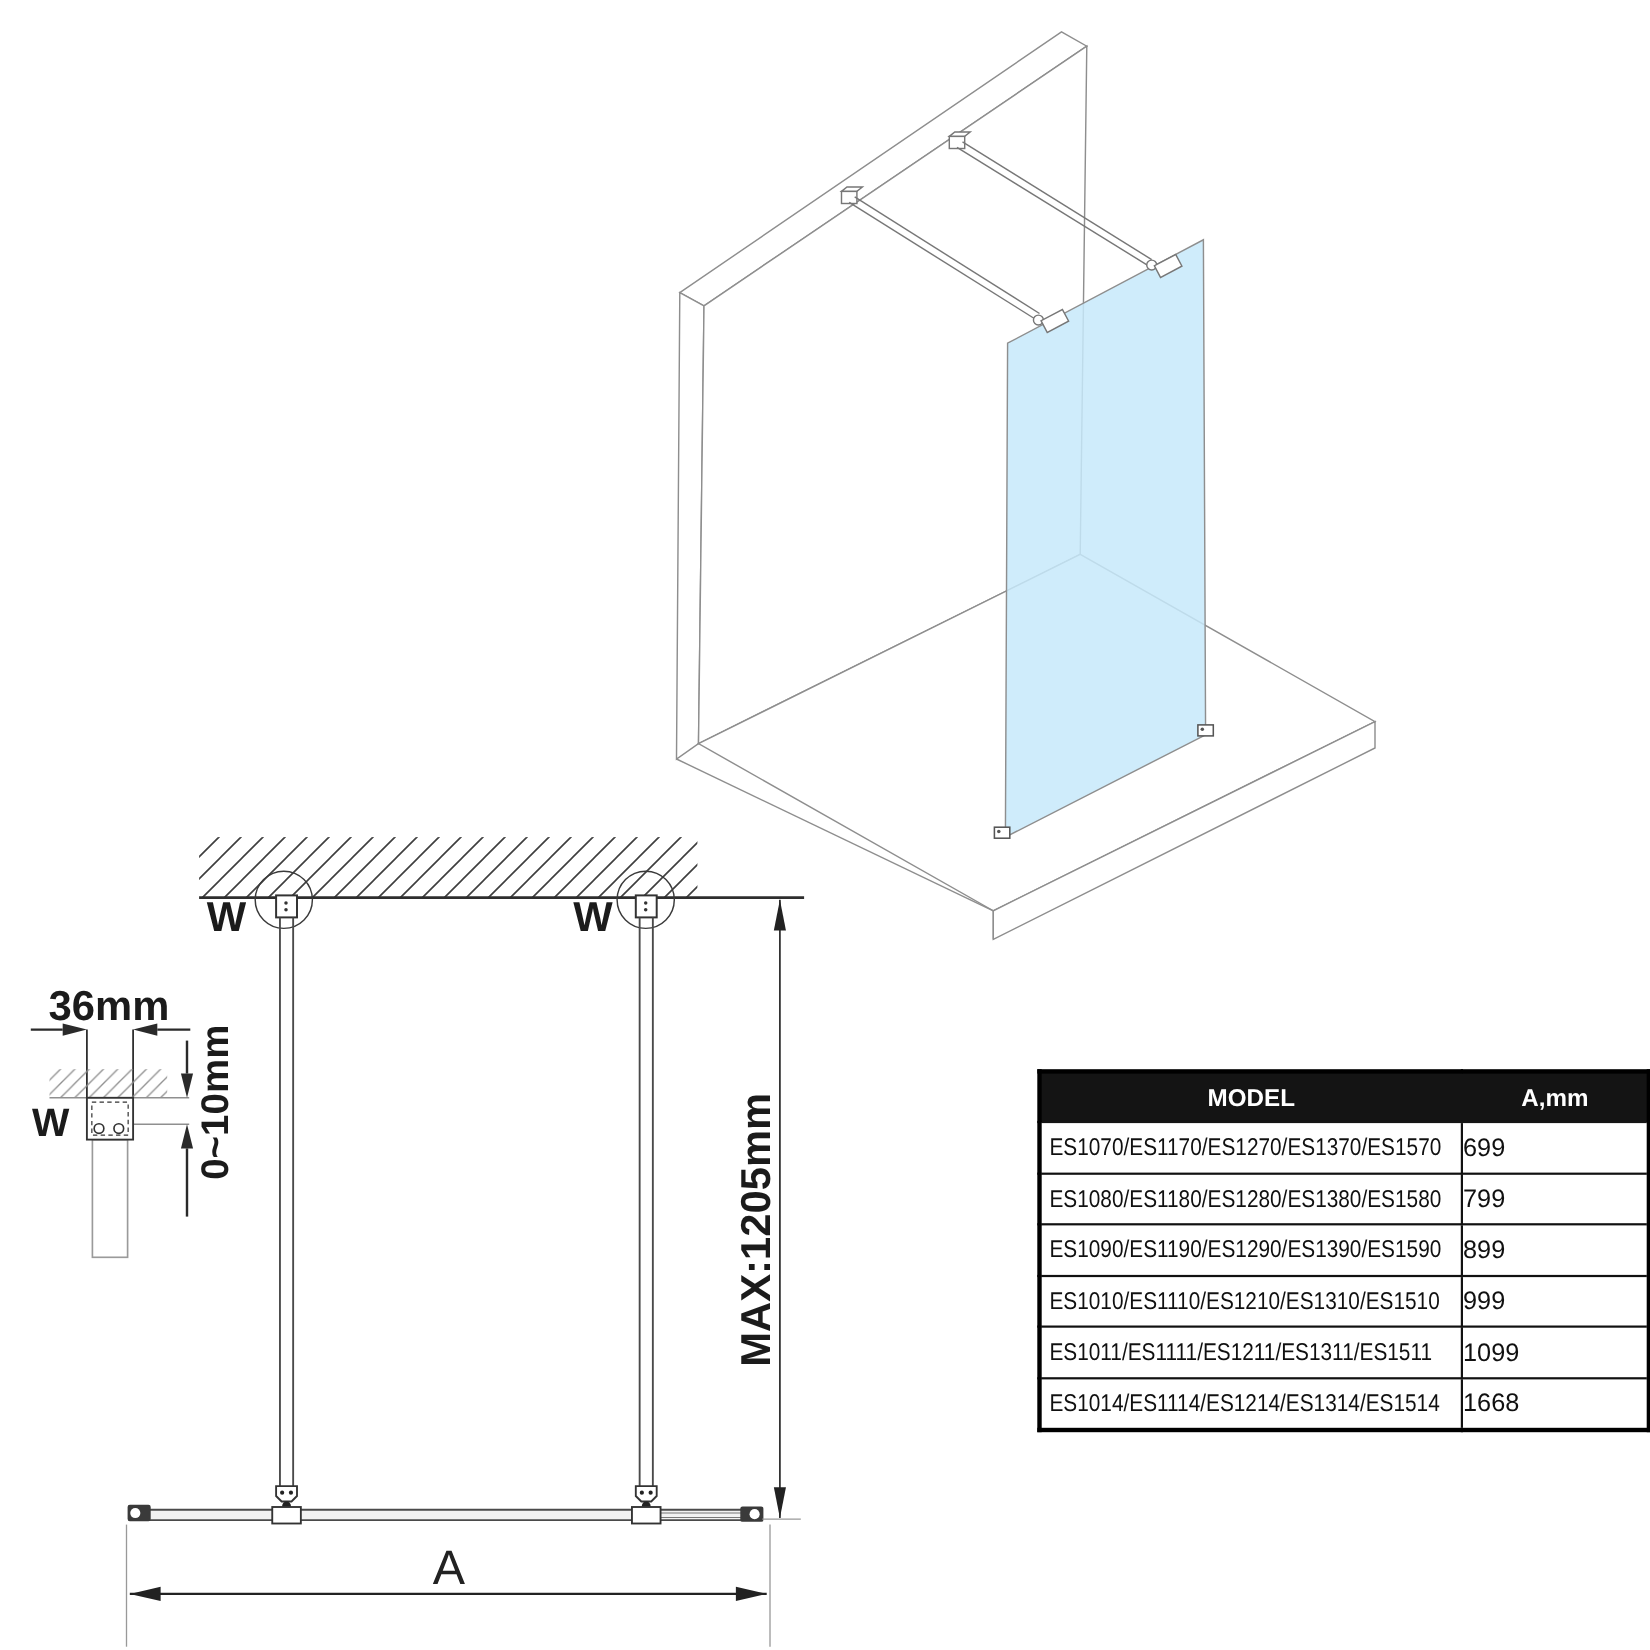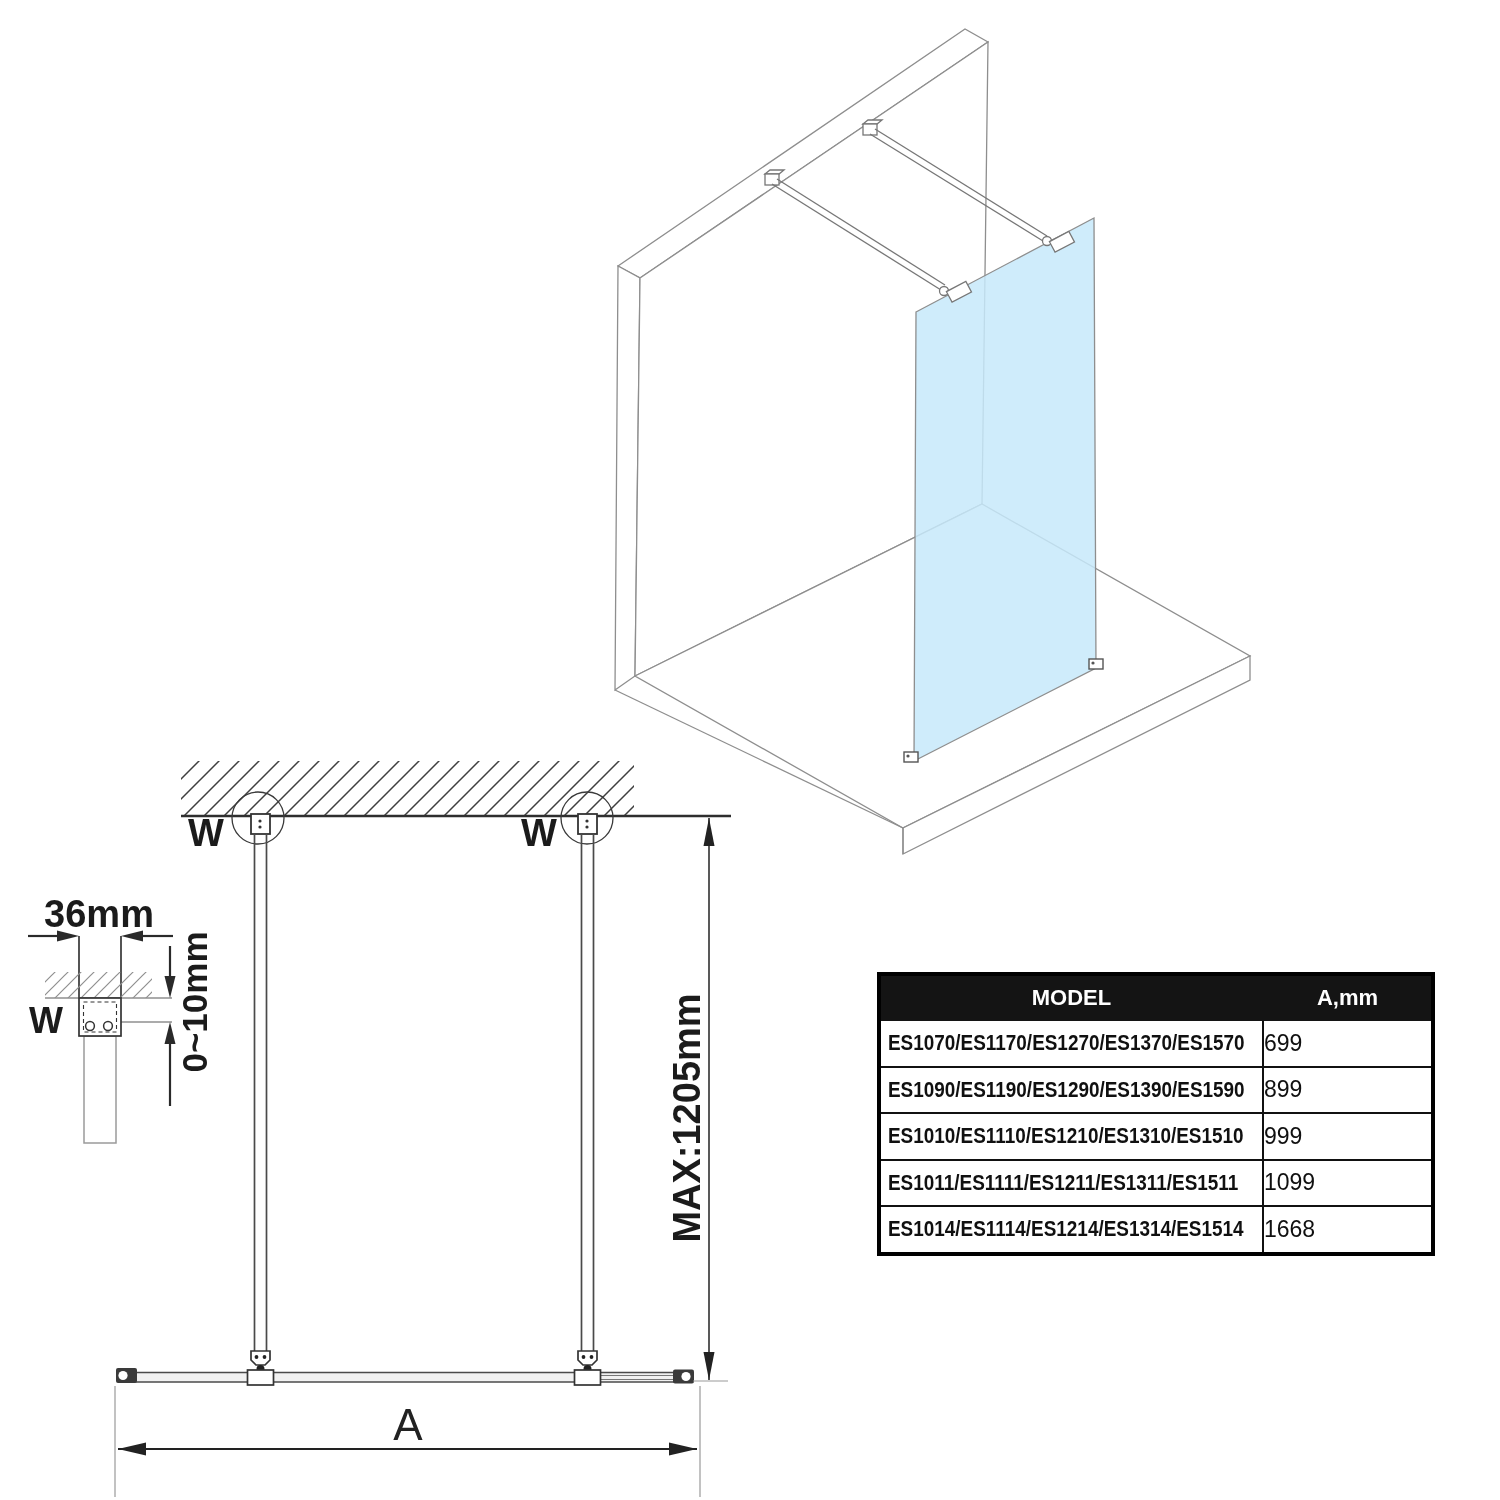--- a/index.html
+++ b/index.html
@@ -3,28 +3,28 @@
 <meta charset="utf-8">
 <style>
   html,body{margin:0;padding:0;background:#fff;}
   #canvas{position:relative;width:1500px;height:1500px;background:#fff;overflow:hidden;
           font-family:"Liberation Sans",sans-serif;}
   svg text{font-family:"Liberation Sans",sans-serif;}
   .lbl{font-weight:bold;fill:#1b1b1b;}
   .lbl-light{font-weight:normal;fill:#222;}
 
   
-  #spec-table{position:absolute;left:877px;top:972px;width:554px;border-collapse:collapse;
+  #spec-table{position:absolute;left:943px;top:972px;width:554px;border-collapse:collapse;
               table-layout:fixed;background:#fff;}
   #spec-table,#spec-table td,#spec-table th{border:2px solid #111;}
   #spec-table{border:4px solid #000;}
   #spec-table th{background:#141414;color:#fff;font-size:22px;font-weight:bold;
                  height:43px;text-align:center;padding:0;border-color:#141414;}
   #spec-table td{height:44.5px;padding:0;font-size:22px;color:#101010;background:#fff;}
-  #spec-table td.model{padding-left:7px;text-align:left;white-space:nowrap;overflow:hidden;font-weight:bold;}
+  #spec-table td.model{padding-left:7px;text-align:left;white-space:nowrap;overflow:hidden;}
   #spec-table td.val{text-align:left;font-size:23px;}
   #spec-table col.c-model{width:384px;}
   #spec-table col.c-val{width:170px;}
   .squish{display:inline-block;transform:scaleX(0.86);transform-origin:left center;white-space:nowrap;}
 </style>
 </head>
 <body>
 
 <div id="canvas">
 
@@ -208,20 +208,24 @@
       <th>MODEL</th>
       <th>A,mm</th>
     </tr>
   </thead>
   <tbody>
     <tr>
       <td class="model"><span class="squish">ES1070/ES1170/ES1270/ES1370/ES1570</span></td>
       <td class="val">699</td>
     </tr>
     <tr>
+      <td class="model"><span class="squish">ES1080/ES1180/ES1280/ES1380/ES1580</span></td>
+      <td class="val">799</td>
+    </tr>
+    <tr>
       <td class="model"><span class="squish">ES1090/ES1190/ES1290/ES1390/ES1590</span></td>
       <td class="val">899</td>
     </tr>
     <tr>
       <td class="model"><span class="squish">ES1010/ES1110/ES1210/ES1310/ES1510</span></td>
       <td class="val">999</td>
     </tr>
     <tr>
       <td class="model"><span class="squish">ES1011/ES1111/ES1211/ES1311/ES1511</span></td>
       <td class="val">1099</td>

